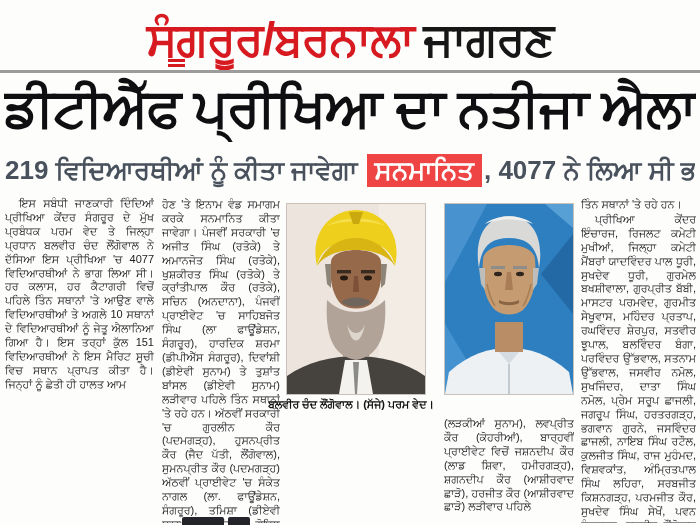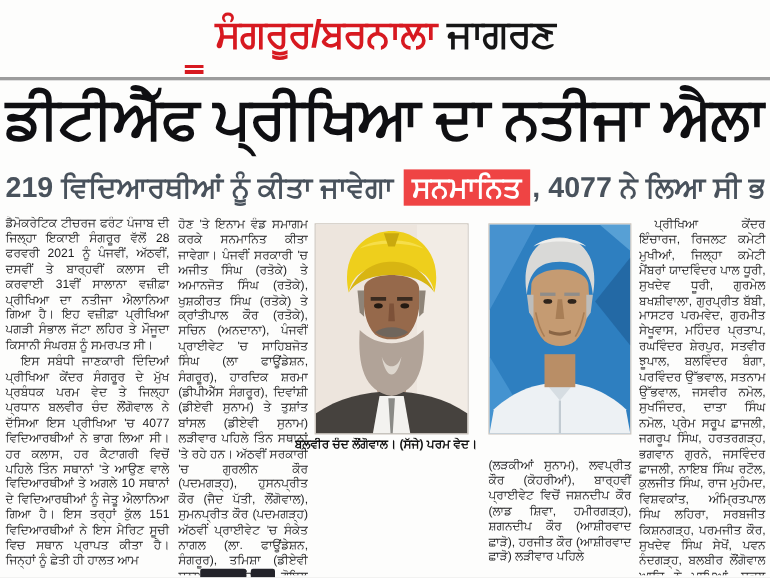--- a/index.html
+++ b/index.html
@@ -2,21 +2,21 @@
 <html><head>
 <meta charset="utf-8">
 <style>
   html,body{margin:0;padding:0;background:#e9e9e9;}
   .page{
     position:relative;width:700px;height:525px;background:#fdfdfc;
     font-family:"Liberation Sans","DejaVu Sans",sans-serif;overflow:hidden;
   }
   
   .masthead{position:absolute;top:12px;left:0;width:700px;text-align:center;
-    font-size:35px;font-weight:bold;letter-spacing:-1px;white-space:nowrap;}
+    font-size:46px;font-weight:bold;letter-spacing:-1px;white-space:nowrap;}
   .masthead .region{color:#d71920;}
   .masthead .brand{color:#161616;margin-left:10px;}
   .masthead-rule{position:absolute;top:70px;left:0;width:700px;height:3px;background:#9c9c9c;}
   .masthead-mark{position:absolute;top:59px;left:168px;width:17px;height:10px;
     background:repeating-linear-gradient(#d71920 0 3px,#ffffff 3px 5px);}
   
   .headline{position:absolute;top:76px;left:4px;width:692px;height:66px;
     font-size:53px;font-weight:bold;color:#0f0f12;letter-spacing:-1px;
     white-space:nowrap;overflow:hidden;line-height:64px;}
   
@@ -58,21 +58,20 @@
   <div class="masthead-mark"></div>
   <div class="masthead-rule"></div>
 
   <div class="headline">ਡੀਟੀਐੱਫ ਪ੍ਰੀਖਿਆ ਦਾ ਨਤੀਜਾ ਐਲਾਨਿਆ</div>
 
   <div class="subheadline">
     <span>219 ਵਿਦਿਆਰਥੀਆਂ ਨੂੰ ਕੀਤਾ ਜਾਵੇਗਾ </span><span class="hl">ਸਨਮਾਨਿਤ</span><span>, 4077 ਨੇ ਲਿਆ ਸੀ ਭਾਗ</span>
   </div>
 
   <div class="col" id="col1">
-    <p>ਡੈਮੋਕਰੇਟਿਕ ਟੀਚਰਜ ਫਰੰਟ ਪੰਜਾਬ ਦੀ ਜਿਲ੍ਹਾ ਇਕਾਈ ਸੰਗਰੂਰ ਵੱਲੋਂ 28 ਫਰਵਰੀ 2021 ਨੂੰ ਪੰਜਵੀਂ, ਅੱਠਵੀਂ, ਦਸਵੀਂ ਤੇ ਬਾਰ੍ਹਵੀਂ ਕਲਾਸ ਦੀ ਕਰਵਾਈ 31ਵੀਂ ਸਾਲਾਨਾ ਵਜ਼ੀਫ਼ਾ ਪ੍ਰੀਖਿਆ ਦਾ ਨਤੀਜਾ ਐਲਾਨਿਆ ਗਿਆ ਹੈ। ਇਹ ਵਜ਼ੀਫ਼ਾ ਪ੍ਰੀਖਿਆ ਪਗੜੀ ਸੰਭਾਲ ਜੱਟਾ ਲਹਿਰ ਤੇ ਮੌਜੂਦਾ ਕਿਸਾਨੀ ਸੰਘਰਸ਼ ਨੂੰ ਸਮਰਪਤ ਸੀ।</p>
     <p class="indent">ਇਸ ਸਬੰਧੀ ਜਾਣਕਾਰੀ ਦਿੰਦਿਆਂ ਪ੍ਰੀਖਿਆ ਕੇਂਦਰ ਸੰਗਰੂਰ ਦੇ ਮੁੱਖ ਪ੍ਰਬੰਧਕ ਪਰਮ ਵੇਦ ਤੇ ਜਿਲ੍ਹਾ ਪ੍ਰਧਾਨ ਬਲਵੀਰ ਚੰਦ ਲੌਂਗੋਵਾਲ ਨੇ ਦੱਸਿਆ ਇਸ ਪ੍ਰੀਖਿਆ 'ਚ 4077 ਵਿਦਿਆਰਥੀਆਂ ਨੇ ਭਾਗ ਲਿਆ ਸੀ। ਹਰ ਕਲਾਸ, ਹਰ ਕੈਟਾਗਰੀ ਵਿਚੋਂ ਪਹਿਲੇ ਤਿੰਨ ਸਥਾਨਾਂ 'ਤੇ ਆਉਣ ਵਾਲੇ ਵਿਦਿਆਰਥੀਆਂ ਤੇ ਅਗਲੇ 10 ਸਥਾਨਾਂ ਦੇ ਵਿਦਿਆਰਥੀਆਂ ਨੂੰ ਜੇਤੂ ਐਲਾਨਿਆ ਗਿਆ ਹੈ। ਇਸ ਤਰ੍ਹਾਂ ਕੁੱਲ 151 ਵਿਦਿਆਰਥੀਆਂ ਨੇ ਇਸ ਮੈਰਿਟ ਸੂਚੀ ਵਿਚ ਸਥਾਨ ਪ੍ਰਾਪਤ ਕੀਤਾ ਹੈ। ਜਿਨ੍ਹਾਂ ਨੂੰ ਛੇਤੀ ਹੀ ਹਾਲਤ ਆਮ</p>
   </div>
 
   <div class="col" id="col2">
     <p>ਹੋਣ 'ਤੇ ਇਨਾਮ ਵੰਡ ਸਮਾਗਮ ਕਰਕੇ ਸਨਮਾਨਿਤ ਕੀਤਾ ਜਾਵੇਗਾ। ਪੰਜਵੀਂ ਸਰਕਾਰੀ 'ਚ ਅਜੀਤ ਸਿੰਘ (ਰਤੋਕੇ) ਤੇ ਅਮਾਨਜੋਤ ਸਿੰਘ (ਰਤੋਕੇ), ਖੁਸ਼ਕੀਰਤ ਸਿੰਘ (ਰਤੋਕੇ) ਤੇ ਕ੍ਰਾਂਤੀਪਾਲ ਕੌਰ (ਰਤੋਕੇ), ਸਚਿਨ (ਅਨਦਾਨਾ), ਪੰਜਵੀਂ ਪ੍ਰਾਈਵੇਟ 'ਚ ਸਾਹਿਬਜੋਤ ਸਿੰਘ (ਲਾ ਫਾਊਂਡੇਸ਼ਨ, ਸੰਗਰੂਰ), ਹਾਰਦਿਕ ਸ਼ਰਮਾ (ਡੀਪੀਐੱਸ ਸੰਗਰੂਰ), ਦਿਵਾਂਸ਼ੀ (ਡੀਏਵੀ ਸੁਨਾਮ) ਤੇ ਤੁਸ਼ਾਂਤ ਬਾਂਸਲ (ਡੀਏਵੀ ਸੁਨਾਮ) ਲੜੀਵਾਰ ਪਹਿਲੇ ਤਿੰਨ ਸਥਾਨਾਂ 'ਤੇ ਰਹੇ ਹਨ। ਅੱਠਵੀਂ ਸਰਕਾਰੀ 'ਚ ਗੁਰਲੀਨ ਕੌਰ (ਪਦਮਗੜ੍ਹ), ਹੁਸਨਪ੍ਰੀਤ ਕੌਰ (ਜੈਦ ਪੱਤੀ, ਲੌਂਗੋਵਾਲ), ਸੁਮਨਪ੍ਰੀਤ ਕੌਰ (ਪਦਮਗੜ੍ਹ) ਅੱਠਵੀਂ ਪ੍ਰਾਈਵੇਟ 'ਚ ਸੰਕੇਤ ਨਾਗਲ (ਲਾ. ਫਾਊਂਡੇਸ਼ਨ, ਸੰਗਰੂਰ), ਤਮਿਸ਼ਾ (ਡੀਏਵੀ ਸੁਨਾਮ), ਸੰਚਿਤ ਗੋਇਲ (ਜੀਜੀਐੱਮ ਸੰਗਰੂਰ) ਲੜੀਵਾਰ ਪਹਿਲੇ ਤਿੰਨ ਸਥਾਨਾਂ 'ਤੇ ਰਹੇ ਹਨ। ਦਸਵੀਂ ਸਰਕਾਰੀ 'ਚ ਮਨਦੀਪ ਕੌਰ (ਛਾਜਲੀ), ਸਵਨਪ੍ਰੀਤ ਕੌਰ (ਘਰਾਚੋਂ ਲਹਿਲ), ਕੋਮਲ ਰਾਣੀ (ਕੁੜੀਆਂ ਭਵਾਨੀਗੜ੍ਹ), ਦਸਵੀਂ ਪ੍ਰਾਈਵੇਟ ਵਿਚ ਹਿਮਾਂਸ਼ੂ ਗਾਰਗ (ਮਿਲੇਨੀਅਮ ਸੁਨਾਮ),</p>
   </div>
 
   <div class="photo" id="photo1">
     <svg width="138" height="190" viewBox="0 0 138 190" xmlns="http://www.w3.org/2000/svg">
       <rect x="0" y="0" width="138" height="190" fill="#ede5dd"></rect>
@@ -140,19 +139,20 @@
   </div>
 
   <div class="caption">ਬਲਵੀਰ ਚੰਦ ਲੌਂਗੋਵਾਲ। (ਸੱਜੇ) ਪਰਮ ਵੇਦ।</div>
 
 
   <div class="col" id="col4">
     <p>(ਲੜਕੀਆਂ ਸੁਨਾਮ), ਲਵਪ੍ਰੀਤ ਕੌਰ (ਕੋਹਰੀਆਂ), ਬਾਰ੍ਹਵੀਂ ਪ੍ਰਾਈਵੇਟ ਵਿਚੋਂ ਜਸ਼ਨਦੀਪ ਕੌਰ (ਲਾਡ ਸ਼ਿਵਾ, ਹਮੀਰਗੜ੍ਹ), ਸ਼ਗਨਦੀਪ ਕੌਰ (ਆਸ਼ੀਰਵਾਦ ਛਾੜੋ), ਹਰਜੀਤ ਕੌਰ (ਆਸ਼ੀਰਵਾਦ ਛਾੜੋ) ਲੜੀਵਾਰ ਪਹਿਲੇ</p>
   </div>
 
   <div class="col" id="col5">
+    <p>ਤਿੰਨ ਸਥਾਨਾਂ 'ਤੇ ਰਹੇ ਹਨ।</p>
     <p class="indent">ਪ੍ਰੀਖਿਆ ਕੇਂਦਰ ਇੰਚਾਰਜ, ਰਿਜਲਟ ਕਮੇਟੀ ਮੁਖੀਆਂ, ਜਿਲ੍ਹਾ ਕਮੇਟੀ ਮੈਂਬਰਾਂ ਯਾਦਵਿੰਦਰ ਪਾਲ ਧੂਰੀ, ਸੁਖਦੇਵ ਧੂਰੀ, ਗੁਰਮੇਲ ਬਖਸ਼ੀਵਾਲਾ, ਗੁਰਪ੍ਰੀਤ ਬੱਬੀ, ਮਾਸਟਰ ਪਰਮਵੇਦ, ਗੁਰਮੀਤ ਸੇਖੂਵਾਸ, ਮਹਿੰਦਰ ਪ੍ਰਤਾਪ, ਰਘਵਿੰਦਰ ਸ਼ੇਰਪੁਰ, ਸਤਵੀਰ ਝੂਪਾਲ, ਬਲਵਿੰਦਰ ਬੰਗਾ, ਪਰਵਿੰਦਰ ਉੱਭਵਾਲ, ਸਤਨਾਮ ਉੱਭਵਾਲ, ਜਸਵੀਰ ਨਮੋਲ, ਸੁਖਜਿੰਦਰ, ਦਾਤਾ ਸਿੰਘ ਨਮੋਲ, ਪ੍ਰੇਮ ਸਰੂਪ ਛਾਜਲੀ, ਜਗਰੂਪ ਸਿੰਘ, ਹਰਤਰਗੜ੍ਹ, ਭਗਵਾਨ ਗੁਰਨੇ, ਜਸਵਿੰਦਰ ਛਾਜਲੀ, ਨਾਇਬ ਸਿੰਘ ਰਟੌਲ, ਕੁਲਜੀਤ ਸਿੰਘ, ਰਾਜ ਮੁਹੰਮਦ, ਵਿਸ਼ਵਕਾਂਤ, ਅੰਮ੍ਰਿਤਪਾਲ ਸਿੰਘ ਲਹਿਰਾ, ਸਰਬਜੀਤ ਕਿਸ਼ਨਗੜ੍ਹ, ਪਰਮਜੀਤ ਕੌਰ, ਸੁਖਦੇਵ ਸਿੰਘ ਸੇਖੋਂ, ਪਵਨ ਨੰਦਗੜ੍ਹ, ਬਲਬੀਰ ਲੌਂਗੋਵਾਲ ਆਦਿ ਨੇ ਮਾਪਿਆਂ, ਸਕੂਲ ਮੁਖੀਆਂ, ਅਧਿਆਪਕਾਂ ਤੇ ਵਿਦਿਆਰਥੀਆਂ ਦਾ ਇਸ ਪੂਰੀ ਪ੍ਰੀਖਿਆ ਨੂੰ ਨੇਪਰੇ ਚਾੜ੍ਹਨ ਲਈ ਧੰਨਵਾਦ ਕੀਤਾ ਹੈ। ਦੱਸਣਯੋਗ ਹੈ ਕਿ ਇਹ ਪ੍ਰੀਖਿਆ ਪੂਰੇ ਜਿਲ੍ਹੇ 'ਚ 14 ਪ੍ਰੀਖਿਆ ਕੇਂਦਰਾਂ 'ਤੇ ਕਰਵਾਈ ਗਈ ਸੀ।</p>
   </div>
 
   <div class="fragment f1"></div>
   <div class="fragment f2"></div>
 
 </div>
 
 </body></html>

